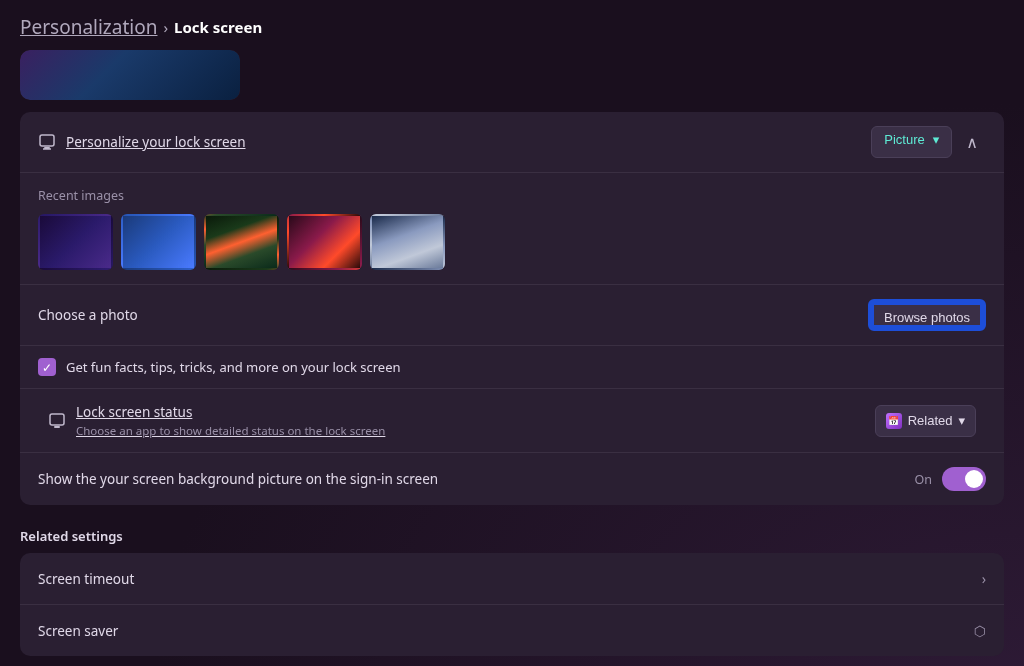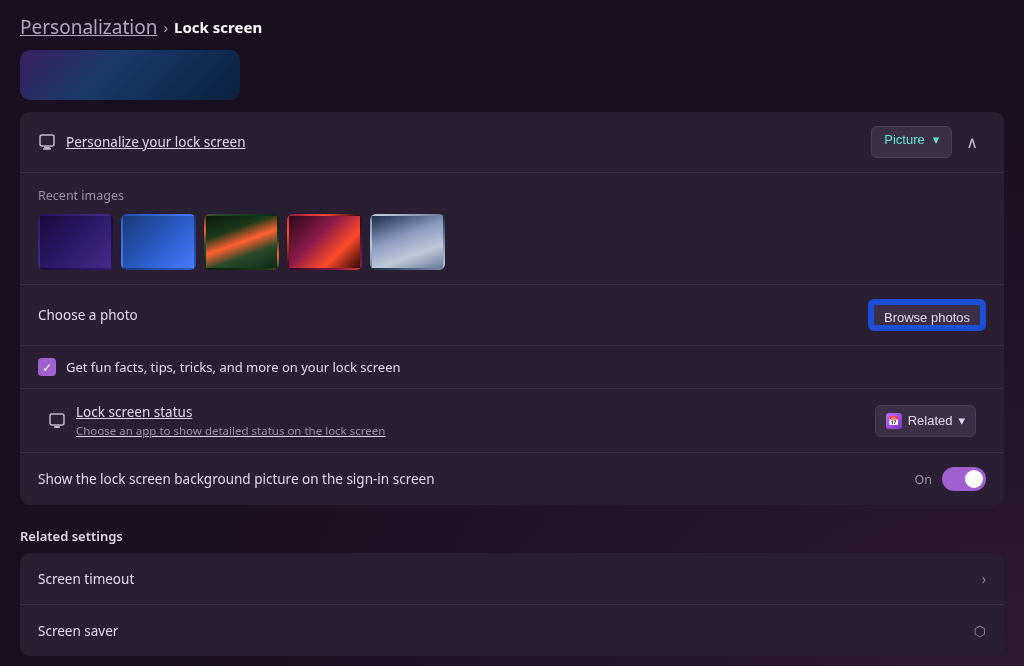--- a/index.html
+++ b/index.html
@@ -392,21 +392,21 @@
           </div>
         </div>
         <button class="calendar-btn">
           <div class="cal-icon-box">📅</div>
           <span>Related</span>
           <span>▾</span>
         </button>
       </div>
 
       <div class="signin-screen-section">
-        <span class="section-title">Show the lock screen background picture on the sign-in screen</span>
+        <span class="section-title">Show the your screen background picture on the sign-in screen</span>
         <div class="toggle-row">
           <span class="toggle-label">On</span>
           <div class="toggle">
             <div class="toggle-knob"></div>
           </div>
         </div>
       </div>
 
     </div>
   </div>

